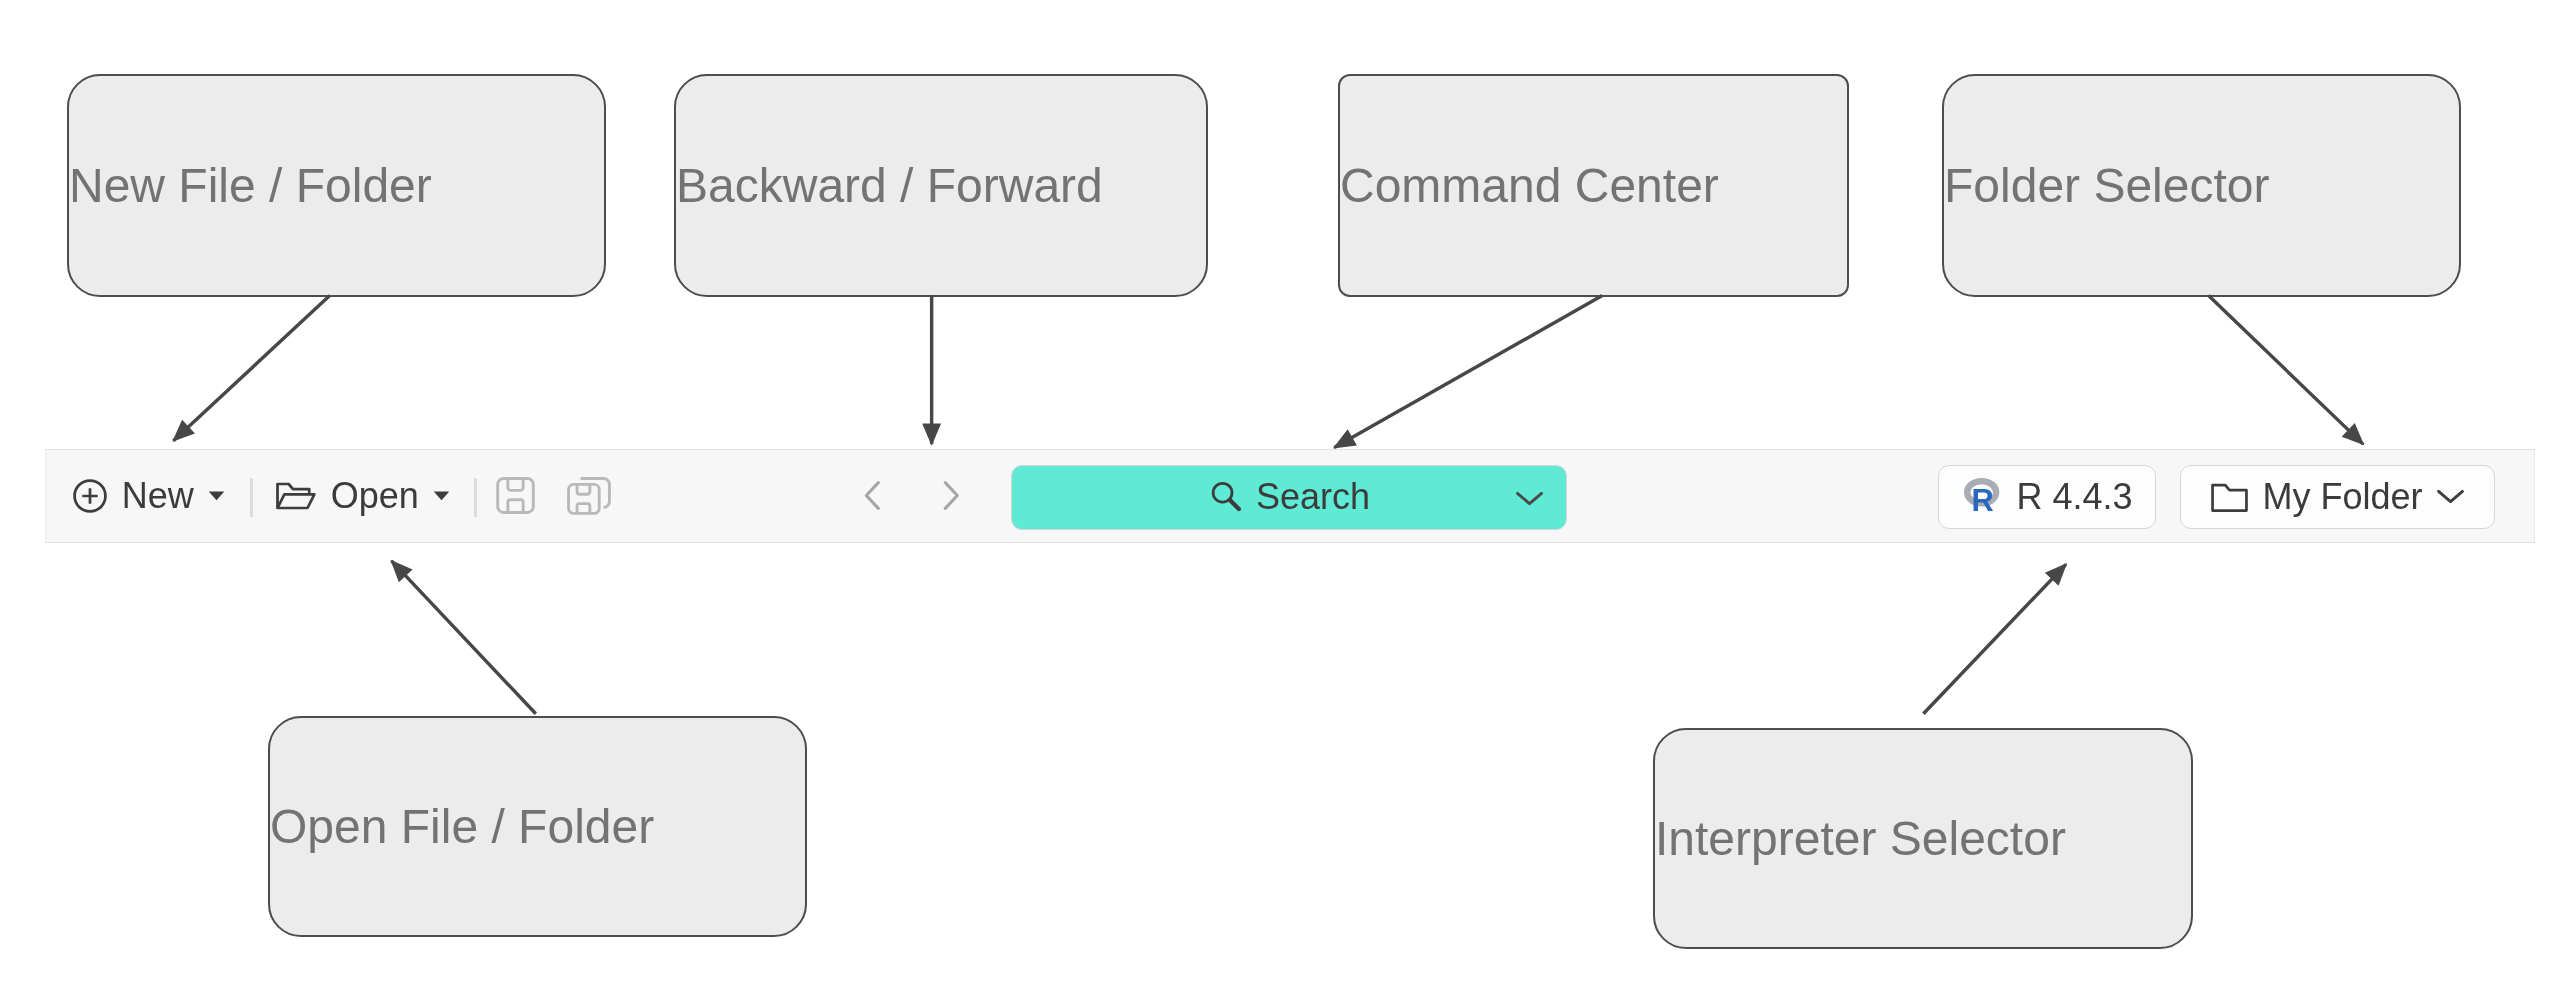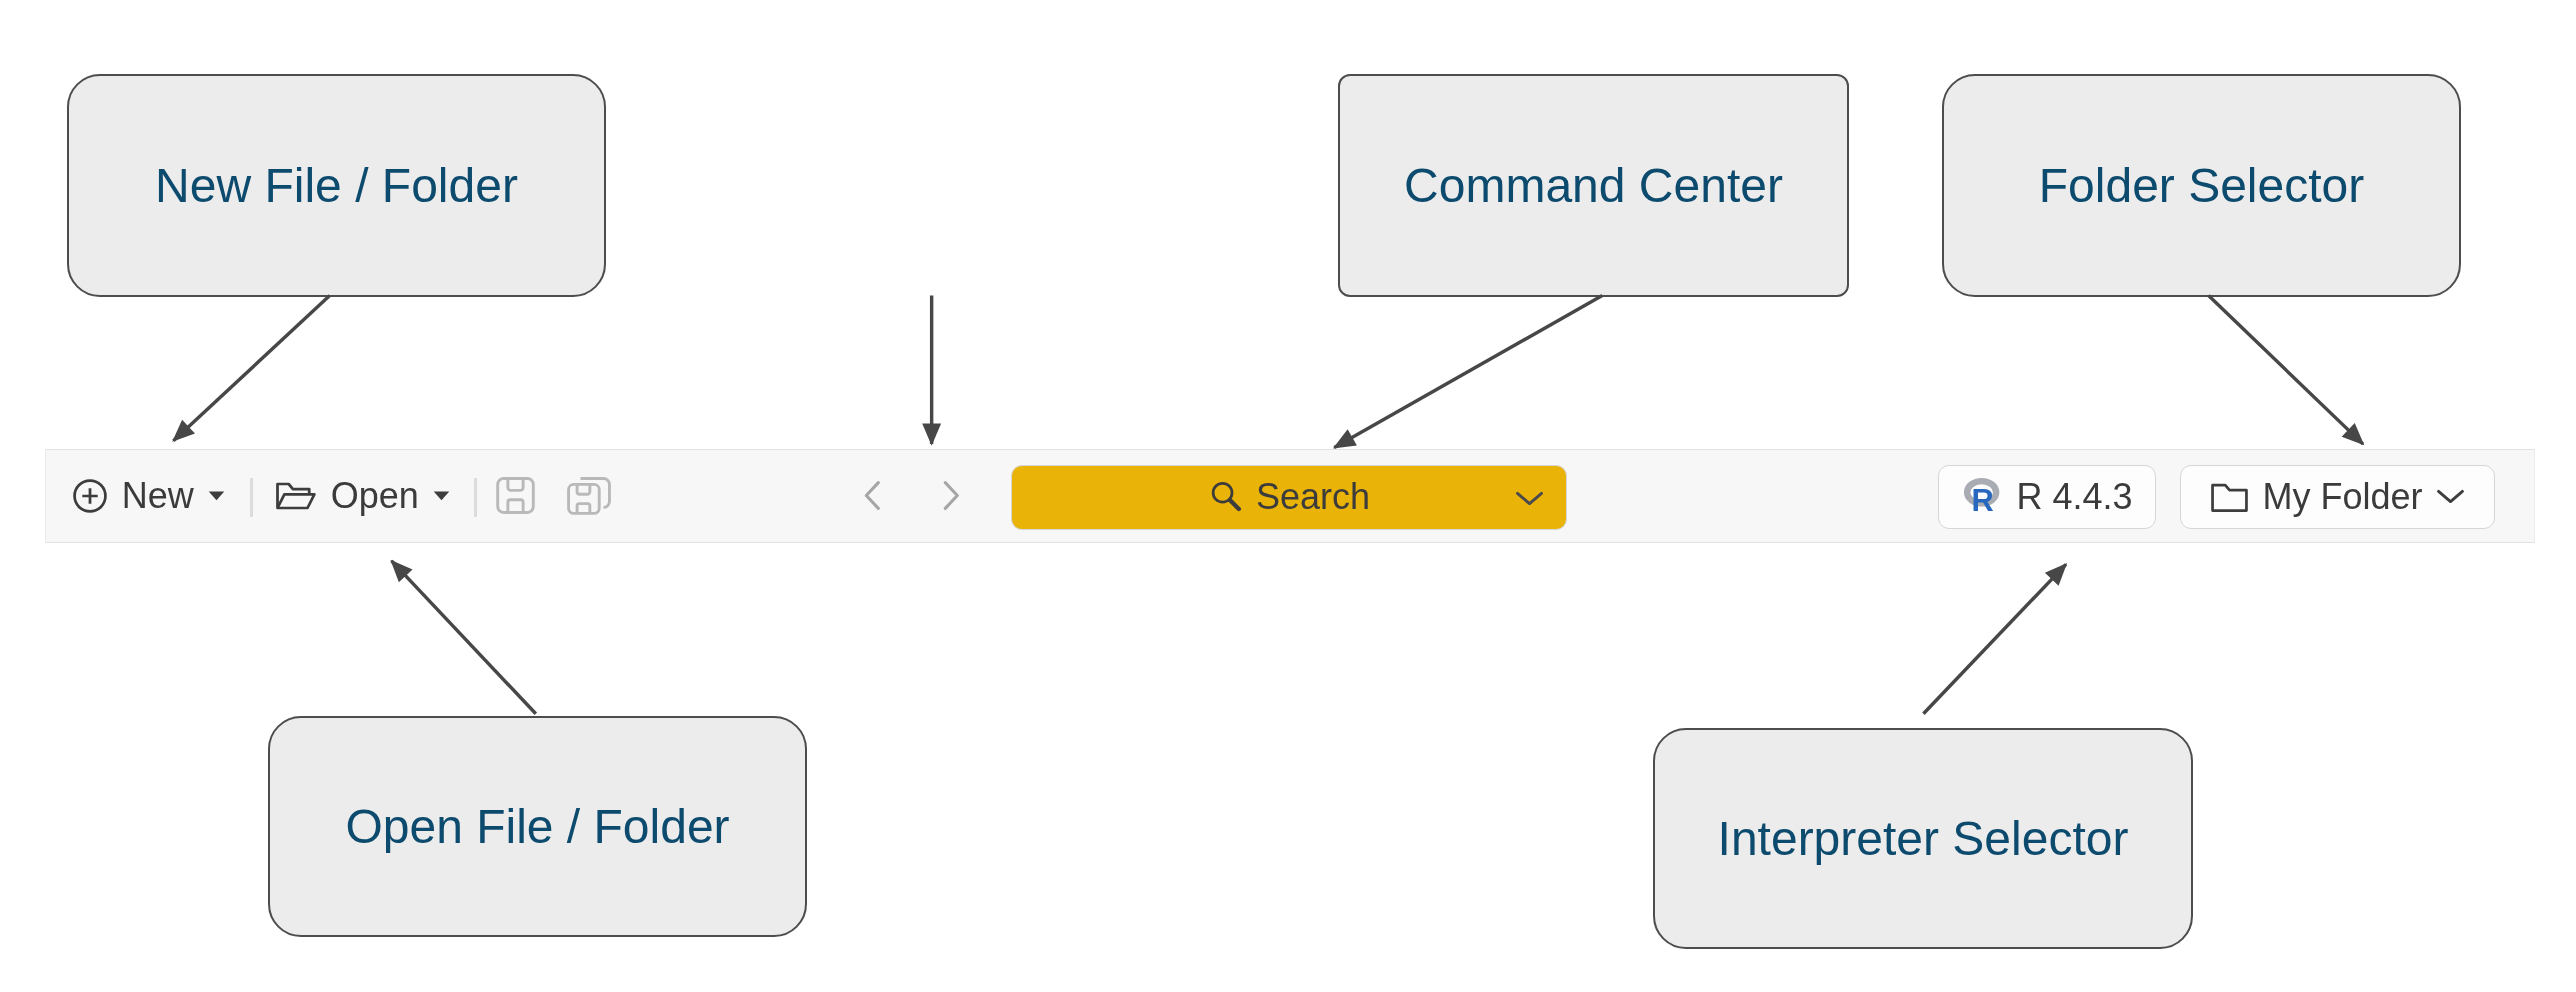--- a/index.html
+++ b/index.html
@@ -1,22 +1,22 @@
 <!DOCTYPE html>
 <html style="font-size:13.7px"><head>
 <meta charset="utf-8">
 <style>
   html,body{margin:0;padding:0;background:#fff;}
   #canvas{position:relative;width:2576px;height:993px;background:#ffffff;overflow:hidden;
           font-family:"Liberation Sans", sans-serif;}
 
   
   .callout{position:absolute;background:#ececec;border:2.6px solid #4d4d4d;border-radius:33px;
-           display:flex;align-items:center;justify-content:center;
-           font-size:48px;color:#0c4a6e;letter-spacing:0;}
+           display:flex;align-items:center;justify-content:flex-start;
+           font-size:48px;color:#737373;letter-spacing:0;}
   #co-new   {left:67px;  top:74px;  width:535px;height:219px;}
   #co-back  {left:674px; top:74px;  width:530px;height:219px;}
   #co-cmd   {left:1338px;top:74px;  width:507px;height:219px;border-radius:12px;}
   #co-folder{left:1942px;top:74px;  width:515px;height:219px;}
   #co-open  {left:268px; top:716px; width:535px;height:217px;}
   #co-interp{left:1653px;top:716px; width:536px;height:217px;margin-top:12px;}
 
   
   #arrows{position:absolute;left:0;top:0;width:2576px;height:993px;pointer-events:none;}
 
@@ -32,38 +32,41 @@
   #tb-new {left:26px;}
   #sep1   {left:204px;}
   #tb-open{left:228px;}
   #sep2   {left:428px;}
   #tb-save{left:449px;}
   #tb-saveall{left:520px;}
   #tb-back{left:816px;}
   #tb-fwd {left:895px;}
 
   #tb-search{left:965px;top:14.6px;height:65px;width:556px;position:absolute;
-             background:#eab308;border:1.7px solid #d6d6d6;border-radius:11px;box-sizing:border-box;
+             background:#5eead4;border:1.7px solid #d6d6d6;border-radius:11px;box-sizing:border-box;
              display:flex;align-items:center;justify-content:center;gap:12px;
              color:#3c3c3c;font-size:36px;}
   #tb-search .dropdown{position:absolute;right:20.6px;top:23px;}
 
   .tb-button{position:absolute;top:14.6px;height:64px;background:#fdfdfd;border:1.7px solid #d6d6d6;
              border-radius:11px;box-sizing:border-box;display:flex;align-items:center;
              color:#3b3b3b;font-size:36px;}
   #tb-interp {left:1892px;width:218px;justify-content:center;gap:12px;}
   #tb-project{left:2134px;width:315px;justify-content:center;gap:13.7px;}
 </style>
 </head>
 <body>
 
 <div id="canvas">
 
   <div class="callout" id="co-new">
     <span>New File / Folder</span>
+  </div>
+  <div class="callout" id="co-back">
+    <span>Backward / Forward</span>
   </div>
   <div class="callout" id="co-cmd">
     <span>Command Center</span>
   </div>
   <div class="callout" id="co-open">
     <span>Open File / Folder</span>
   </div>
   <div class="callout" id="co-folder">
     <span>Folder Selector</span>
   </div>

